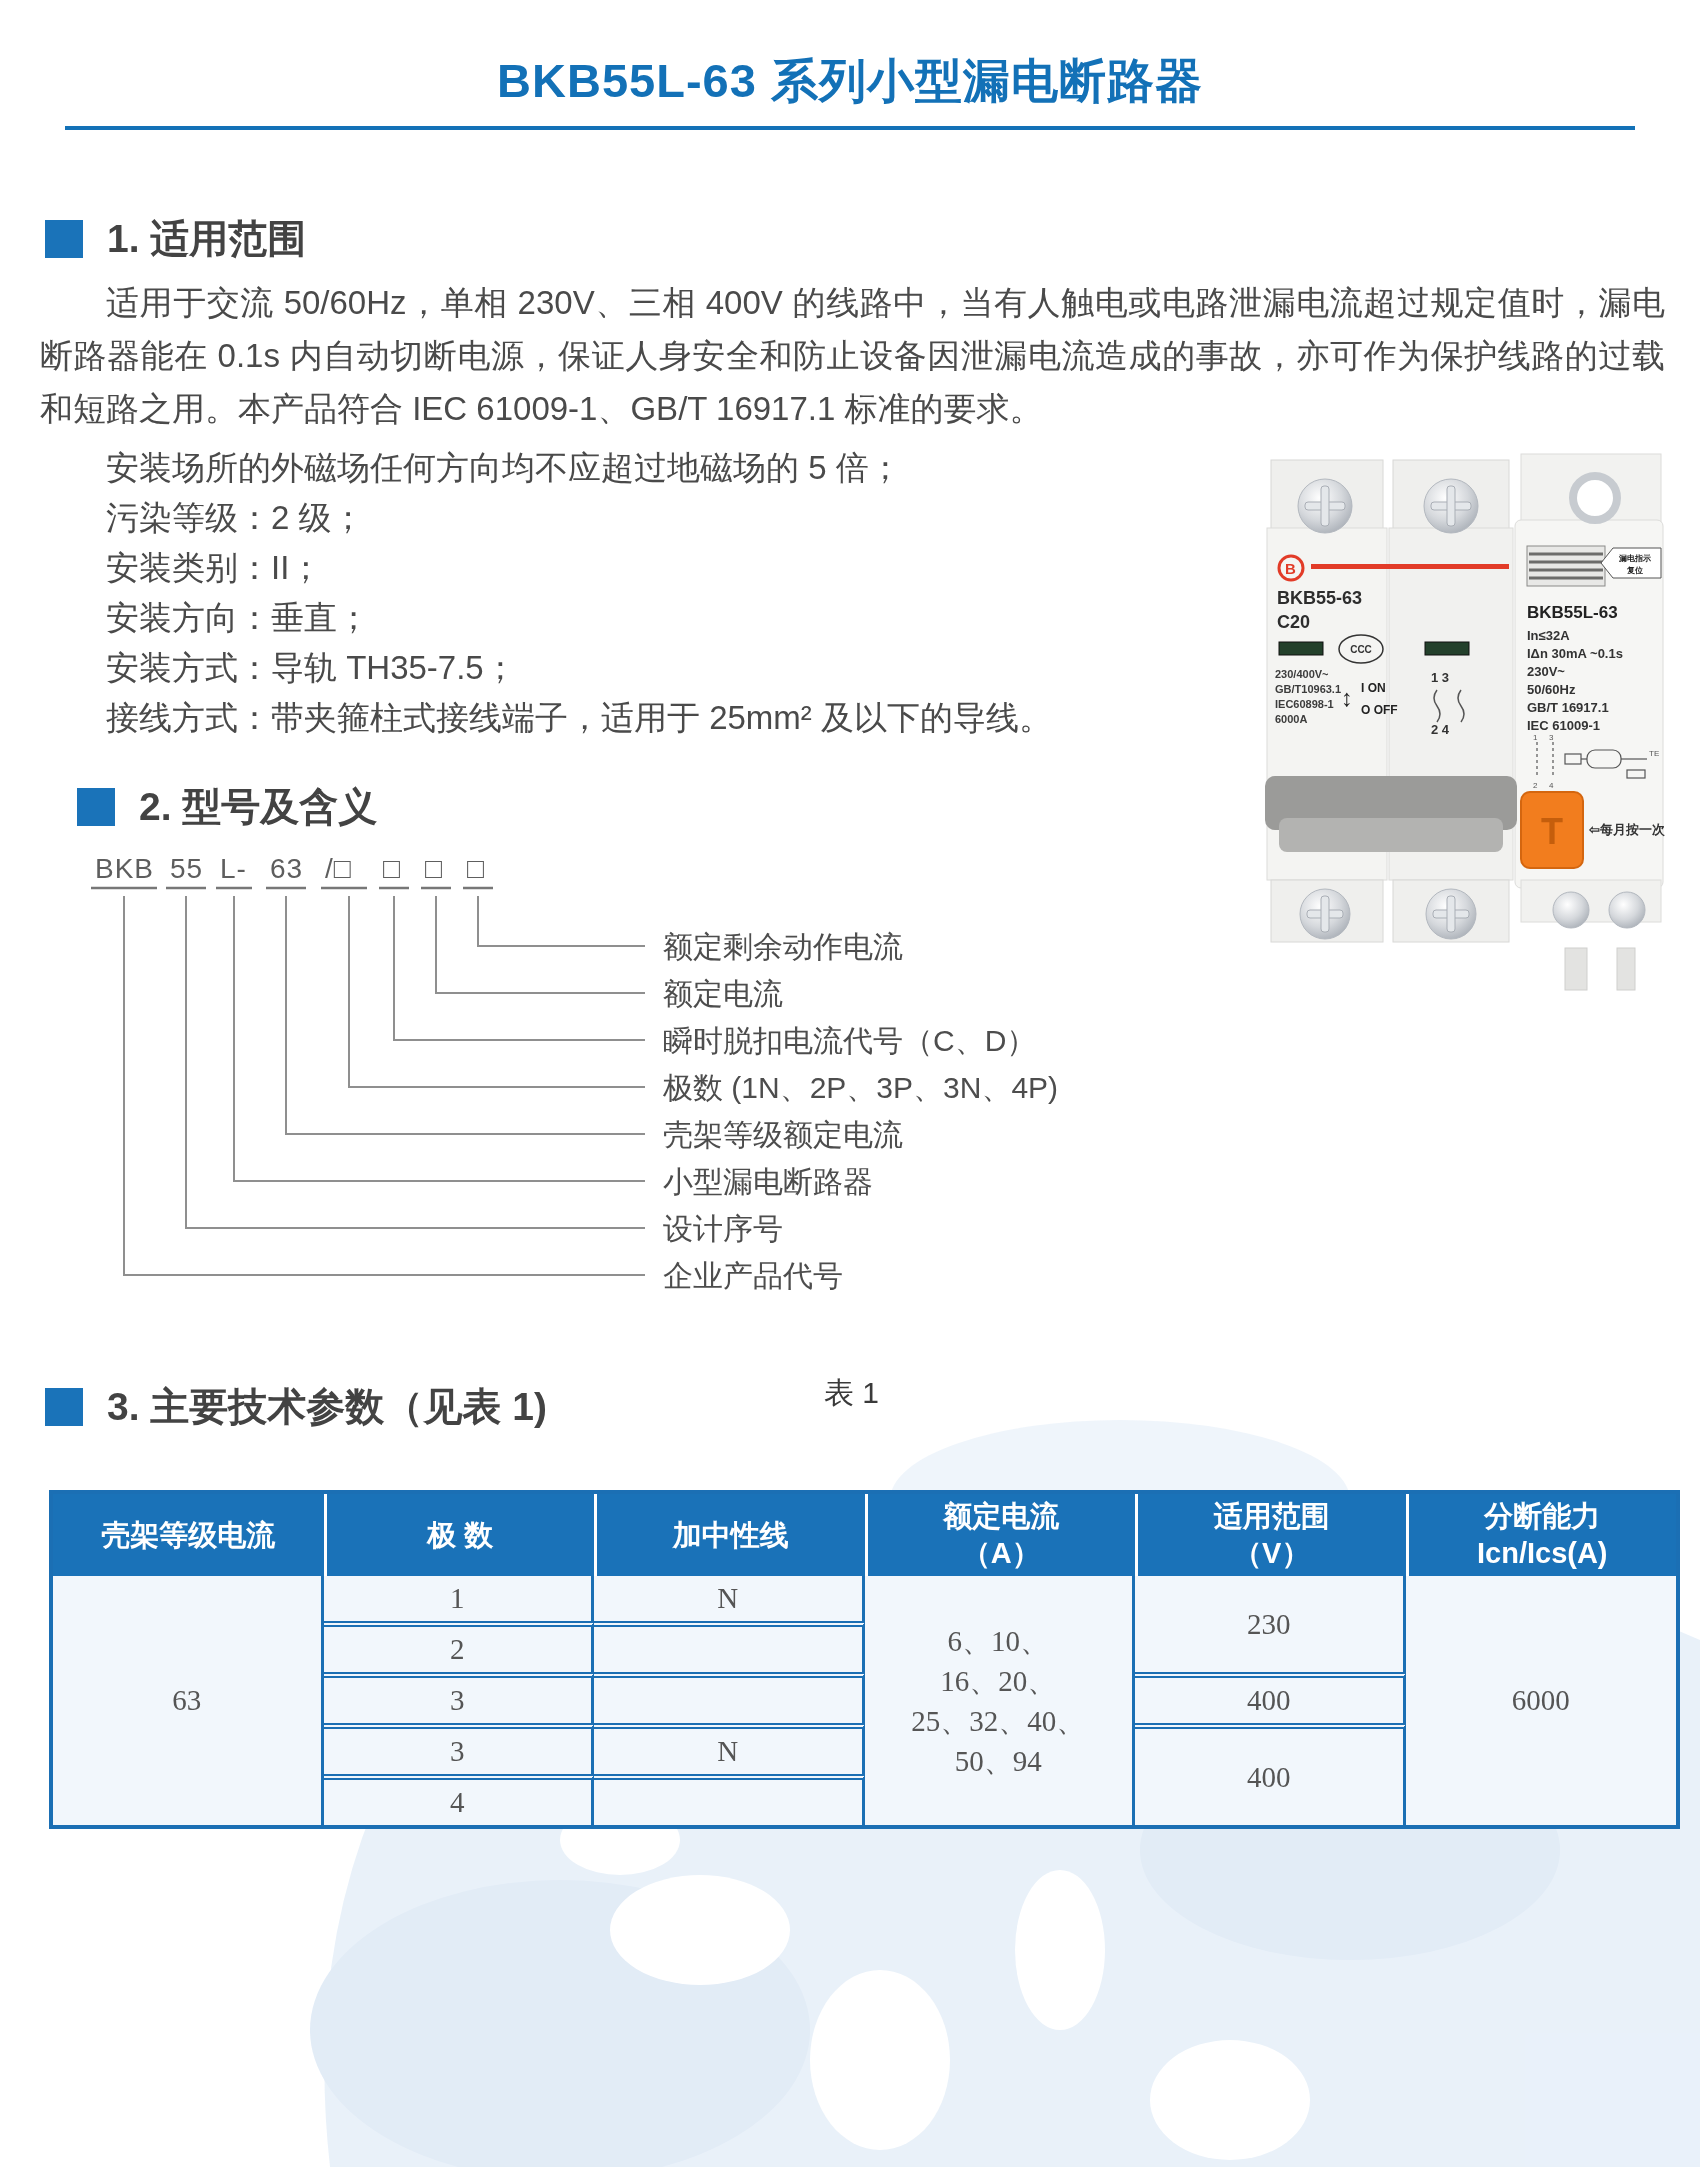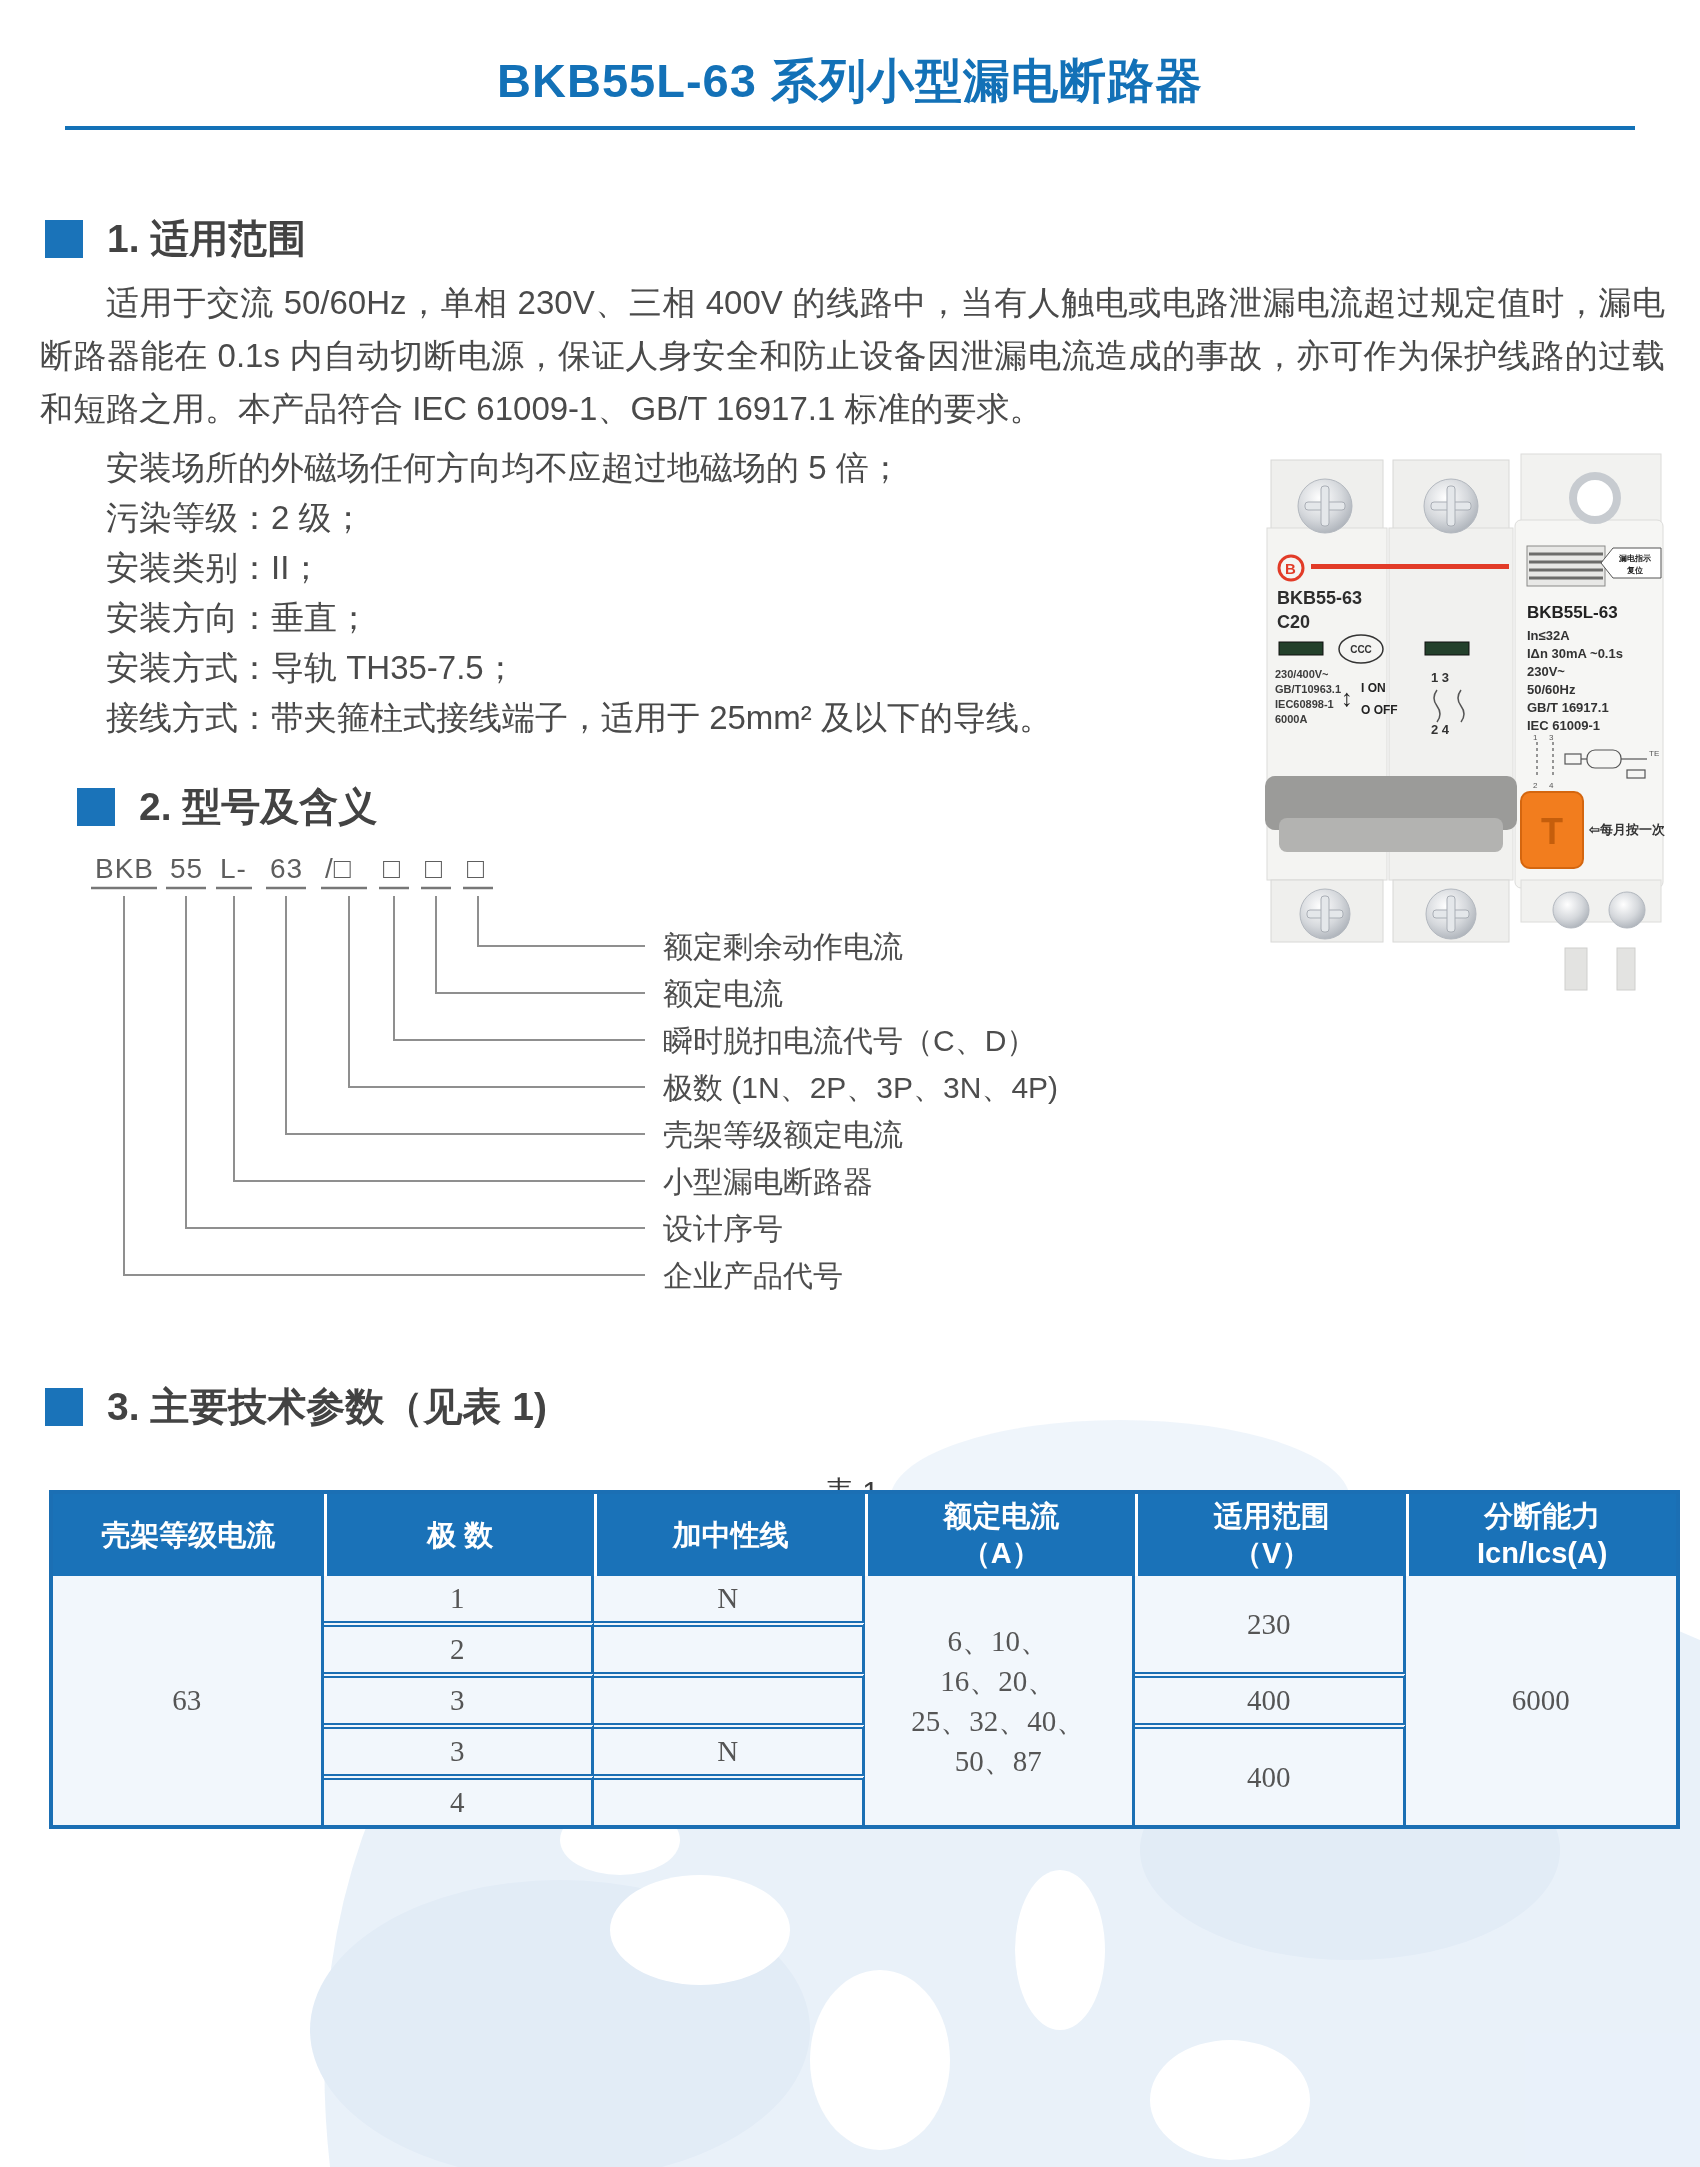--- a/index.html
+++ b/index.html
@@ -35,21 +35,21 @@
 
   
   .model-svg{position:absolute;left:85px;top:846px;}
   .model-svg text{fill:#5e5e5e;}
   .model-svg .seg{font-size:28px;letter-spacing:1px;}
   .model-svg .lbl{font-size:30px;fill:#4d4d4d;}
   .model-svg line{stroke:#8f8f8f;stroke-width:2;}
   .model-svg .ul{stroke:#777;stroke-width:2.5;}
 
   
-  .tbl-caption{position:absolute;top:1472px;left:40px;width:1623px;text-align:center;
+  .tbl-caption{position:absolute;top:1373px;left:40px;width:1623px;text-align:center;
     font-size:30px;color:#3a3a3a;}
   .tbl-wrap{position:absolute;top:1490px;left:40px;width:1623px;border:4px solid #1b6fb4;margin-left:9px;}
   table.spec{width:100%;border-collapse:separate;border-spacing:0;table-layout:fixed;}
   table.spec th{
     background:#1a72b8;color:#ffffff;font-size:29px;font-weight:bold;
     height:82px;padding:0;text-align:center;vertical-align:middle;line-height:37px;
   }
   table.spec th + th{border-left:3px solid #ffffff;}
   table.spec td{
     font-family:"Liberation Serif", serif;font-size:29px;color:#555555;
@@ -302,21 +302,21 @@
         </thead>
         <tbody>
           <tr>
             <td rowspan="5">63</td>
             <td>1</td>
             <td>N</td>
             <td rowspan="5">
               <div class="cl">6、10、</div>
               <div class="cl">16、20、</div>
               <div class="cl">25、32、40、</div>
-              <div class="cl">50、87</div>
+              <div class="cl">50、94</div>
             </td>
             <td rowspan="2">230</td>
             <td rowspan="5" class="no-r">6000</td>
           </tr>
           <tr>
             <td>2</td>
             <td></td>
           </tr>
           <tr>
             <td>3</td>

